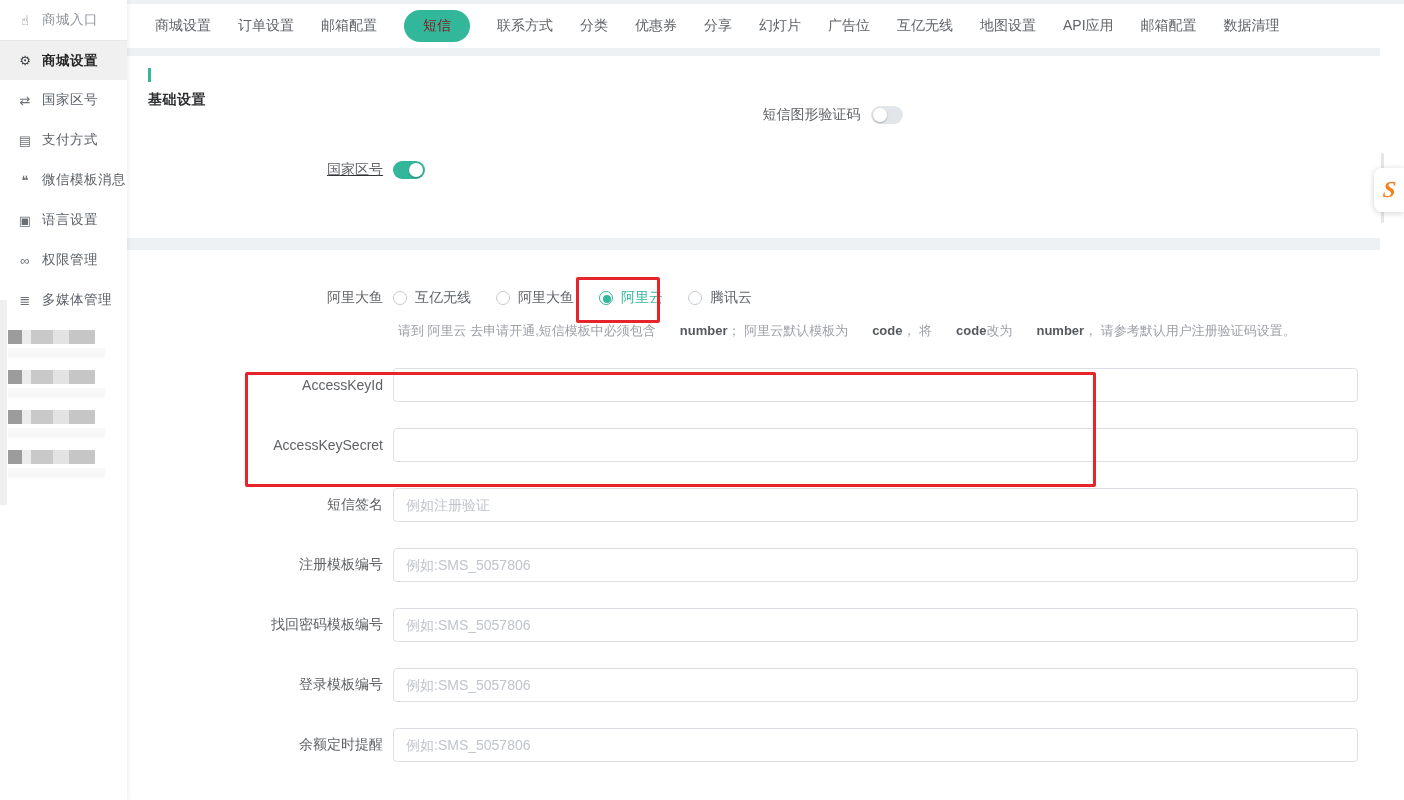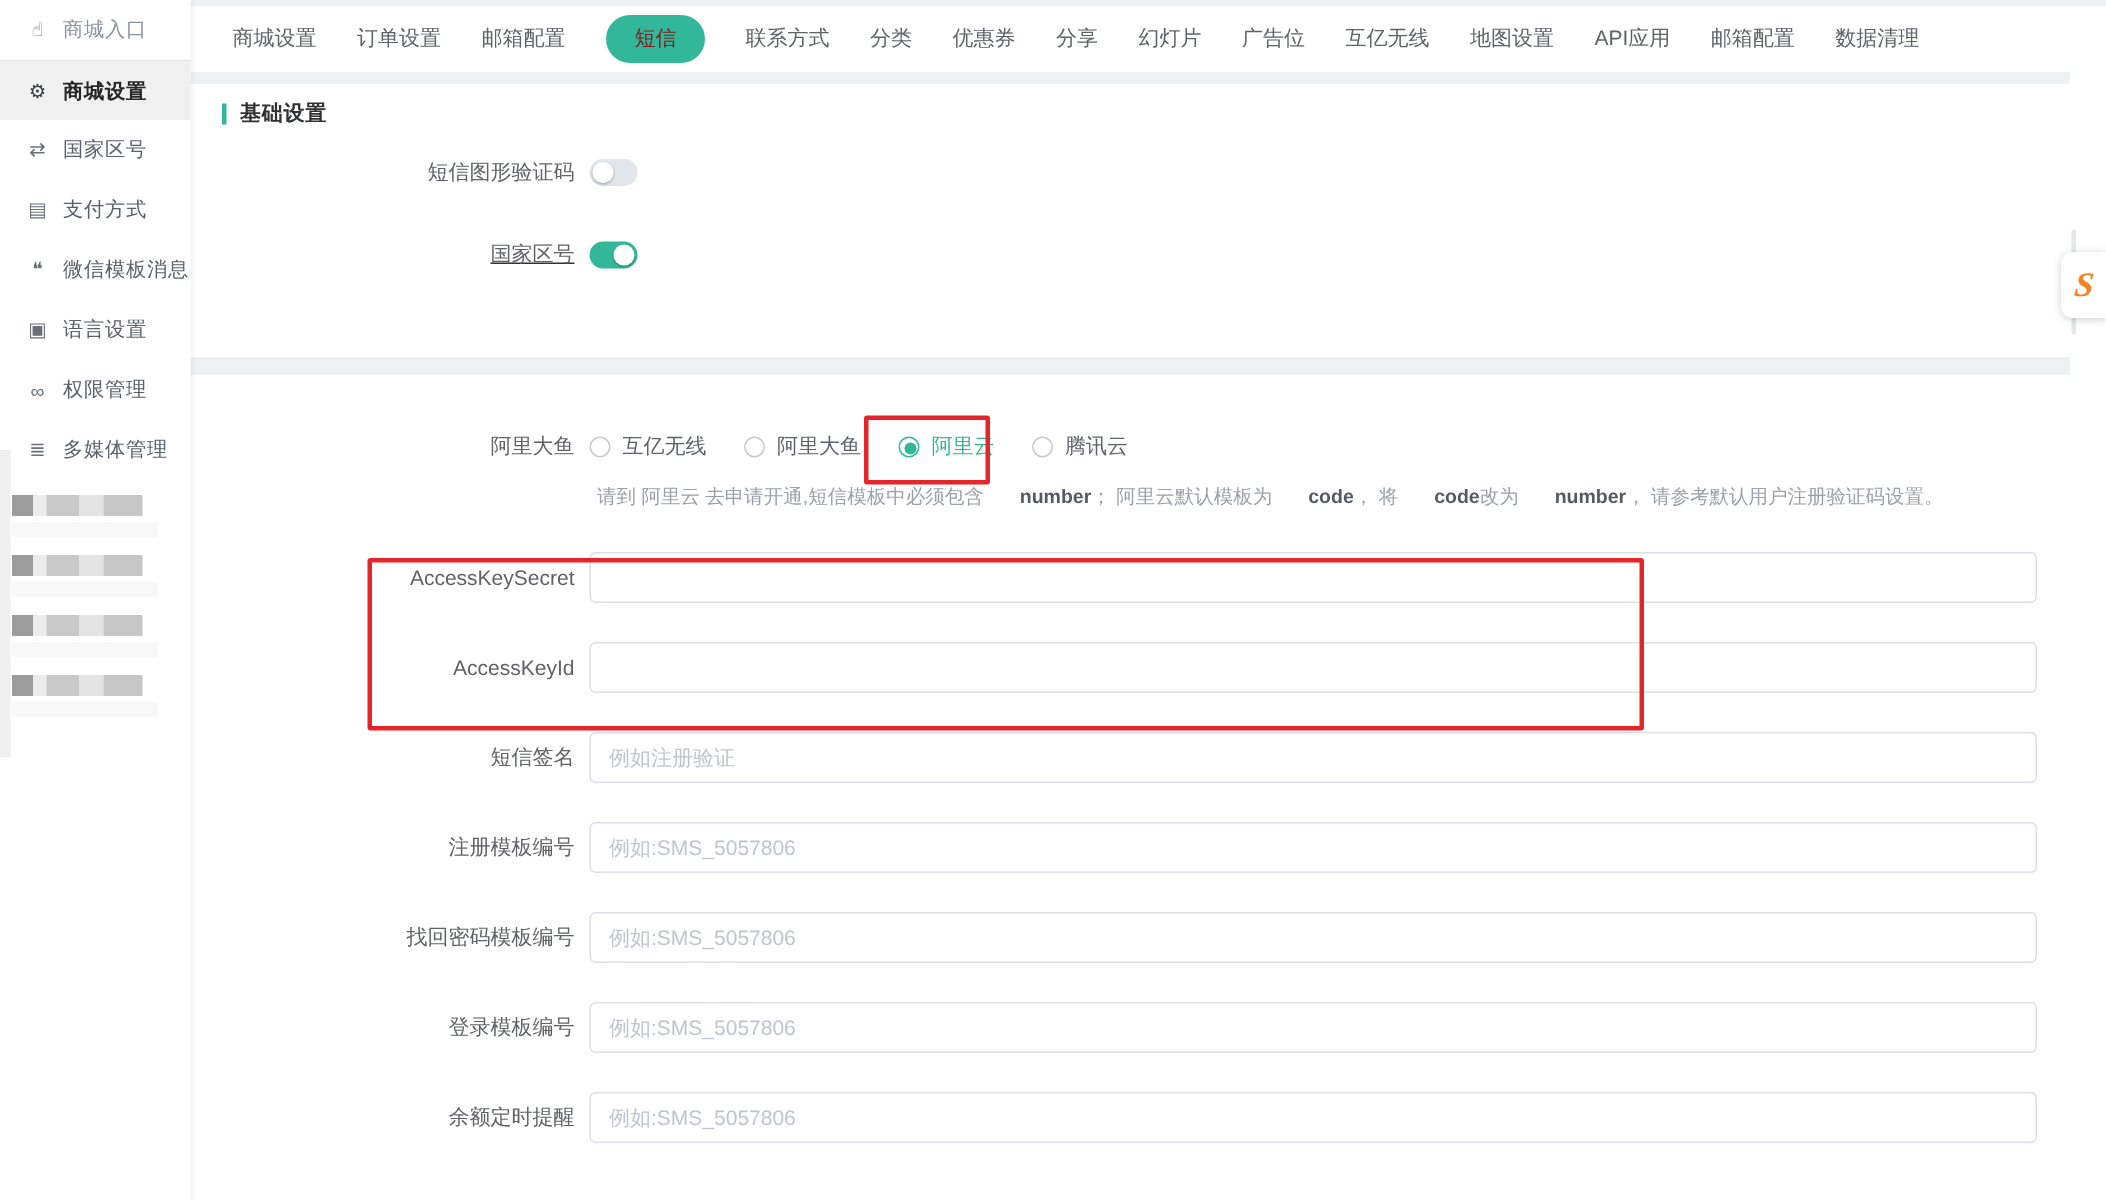--- a/index.html
+++ b/index.html
@@ -36,29 +36,29 @@
 
   .tabbar { height:44px; margin:0 24px 0 10px; background:#fff; border-radius:4px;
             display:flex; align-items:center; padding:0 18px; gap:27px; flex-shrink:0; }
   .tab { color:#5f6368; cursor:pointer; white-space:nowrap; padding:6px 0; }
   .tab.active { background:var(--accent); color:#7f1d1d; padding:7px 19px; border-radius:16px; }
 
   .card { background:#fff; margin:0 24px 0 10px; position:relative; }
   .card.basic { height:182px; padding-top:12px; flex-shrink:0; }
   .card.channel { flex:1; padding-top:12px; }
 
-  .section-header { display:flex; align-items:center; gap:9px; padding-left:11px; height:16px; }
+  .section-header { display:flex; align-items:flex-start; gap:9px; padding-left:11px; height:16px;flex-direction:column; }
   .section-bar { width:3px; height:14px; background:var(--accent); flex-shrink:0; }
   .section-title { font-weight:bold; font-size:14px; color:#303133; letter-spacing:.5px; }
 
   .form-row { display:flex; align-items:center; }
   .row-label { width:246px; text-align:right; color:#606266; flex-shrink:0; }
 
   
-  .toggle-row-1 { margin-top:22px; }
+  .toggle-row-1 { margin-top:22px;justify-content:center; }
   .toggle-row-2 { margin-top:37px;text-decoration:underline; }
   .switch { width:32px; height:18px; border-radius:9px; background:#e2e5ea; margin-left:10px;
             position:relative; cursor:pointer; flex-shrink:0; }
   .switch .knob { position:absolute; top:2px; left:2px; width:14px; height:14px; border-radius:50%;
                   background:#fff; box-shadow:0 1px 2px rgba(0,0,0,.25); }
   .switch.on { background:var(--accent); }
   .switch.on .knob { left:auto; right:2px; }
 
   
   .radio-row { margin-top:26px; height:20px; }
@@ -263,25 +263,25 @@
             </label>
           </div>
       </div>
 
       <div class="annotation-box anno-provider"></div>
 
       <div class="hint" id="hint"><span>请到 阿里云 去申请开通,短信模板中必须包含</span><b>number</b><span>；  阿里云默认模板为</span><b>code</b><span>，  将</span><b>code</b><span>改为</span><b>number</b><span>，  请参考默认用户注册验证码设置。</span></div>
 
       <div class="fields" id="fields">
           <div class="form-row field-row">
+            <label class="row-label">AccessKeyId</label>
+            <input class="text-input" type="text" style="">
+          </div>
+          <div class="form-row field-row">
             <label class="row-label">AccessKeySecret</label>
-            <input class="text-input" type="text" style="">
-          </div>
-          <div class="form-row field-row">
-            <label class="row-label">AccessKeyId</label>
             <input class="text-input" type="text" style="">
           </div>
           <div class="form-row field-row">
             <label class="row-label">短信签名</label>
             <input class="text-input" type="text" placeholder="例如注册验证" style="">
           </div>
           <div class="form-row field-row">
             <label class="row-label">注册模板编号</label>
             <input class="text-input" type="text" placeholder="例如:SMS_5057806" style="">
           </div>

